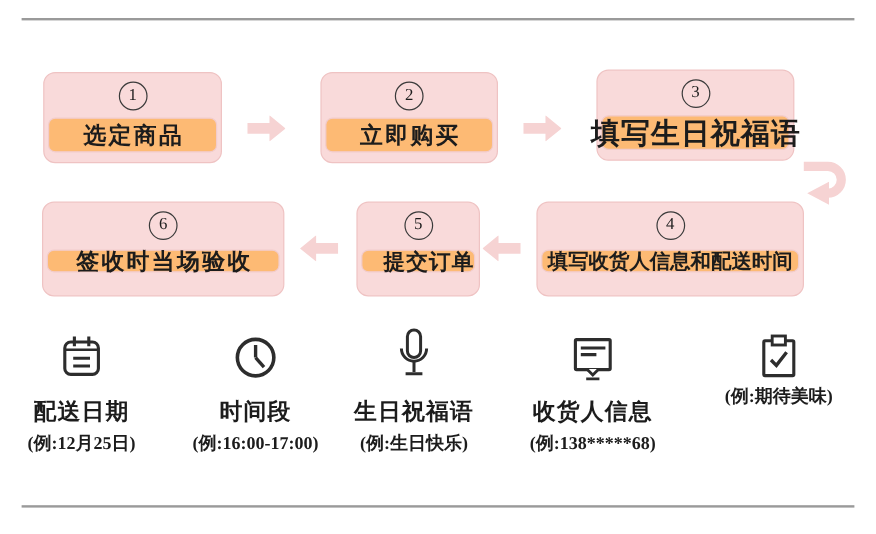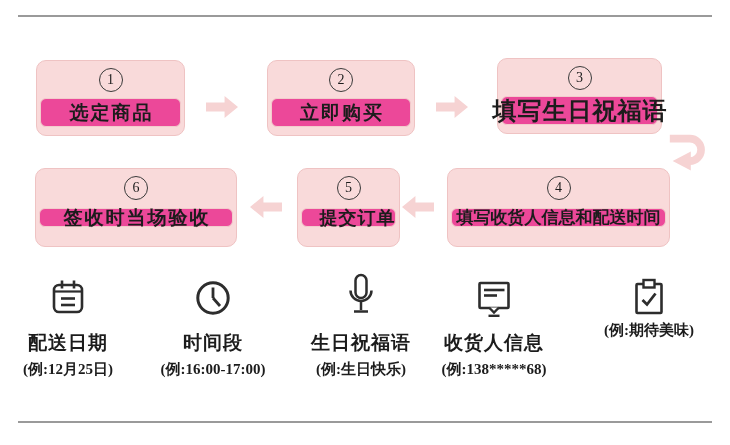--- a/index.html
+++ b/index.html
@@ -14,21 +14,21 @@
   .step-box{
     position:absolute;background:#f9dada;border:1px solid #efc3c3;border-radius:10px;
     box-sizing:border-box;
   }
   .step-box .num{
     position:absolute;top:7px;left:50%;transform:translateX(-50%);
     width:22px;height:22px;border:1.5px solid #3a3a3a;border-radius:50%;
     font-size:14px;line-height:22px;text-align:center;background:transparent;
   }
   .step-box .inner{
-    position:absolute;left:3px;right:3px;background:#ec4899;border:1px solid #f2cccc;
+    position:absolute;left:3px;right:3px;background:#fdba74;border:1px solid #f2cccc;
     border-radius:6px;display:flex;align-items:center;justify-content:center;
     font-weight:700;white-space:nowrap;box-sizing:border-box;
   }
   .row1 .inner{top:37px;height:29px;}
   .row2 .inner{top:39px;height:19px;}
 
   .b1{left:36px;top:60px;width:149px;height:76px;}
   .b2{left:267px;top:60px;width:148px;height:76px;}
   .b3{left:497px;top:58px;width:165px;height:76px;}
   .b4{left:447px;top:168px;width:223px;height:79px;}
@@ -48,21 +48,21 @@
   .ar2{left:436px;top:96px;}
   .ar3{left:402px;top:196px;}
   .ar4{left:250px;top:196px;}
   .curve-arrow{position:absolute;left:663px;top:131px;}
 
   .legend{position:absolute;left:0;top:271px;width:664px;height:110px;}
   .legend-col{
     position:absolute;top:0;width:156px;height:110px;display:flex;flex-direction:column;
     align-items:center;
   }
-  .lc1{left:-10px;} .lc2{left:135px;} .lc3{left:283px;} .lc4{left:416px;} .lc5{left:571px;}
+  .lc1{left:-10px;} .lc2{left:135px;} .lc3{left:267px;} .lc4{left:416px;} .lc5{left:571px;}
   .legend-icon{height:46px;display:flex;align-items:flex-end;justify-content:center;}
   .legend-title{margin-top:13px;font-size:19px;font-weight:700;letter-spacing:1px;white-space:nowrap;}
   .legend-example{margin-top:4px;font-size:15px;font-weight:700;white-space:nowrap;}
   svg{display:block;}
 </style>
 </head>
 <body>
 
 <div id="stage">
 

